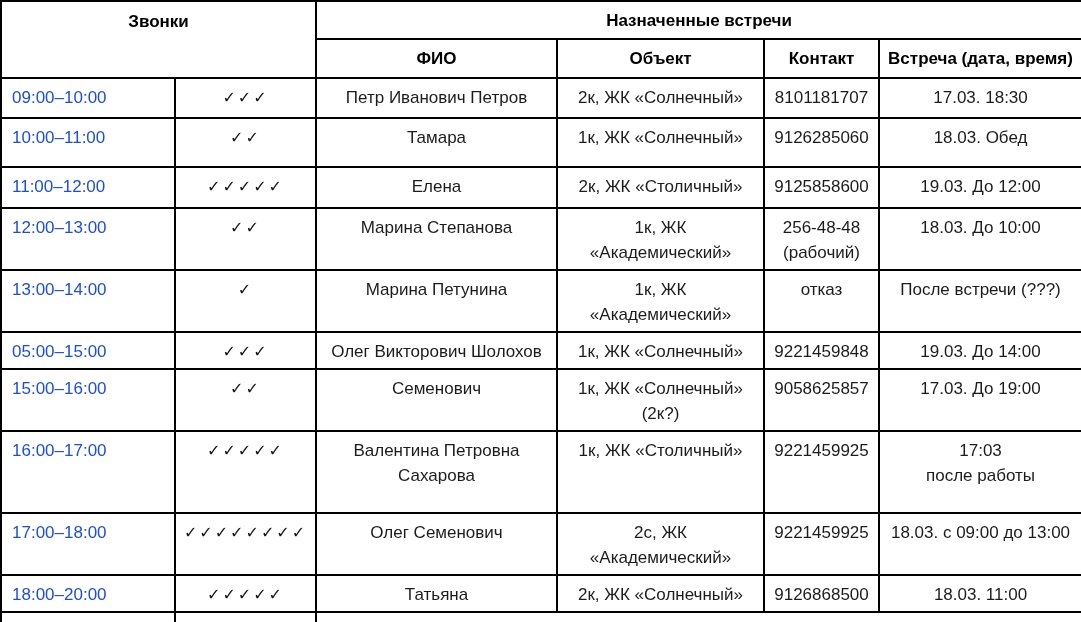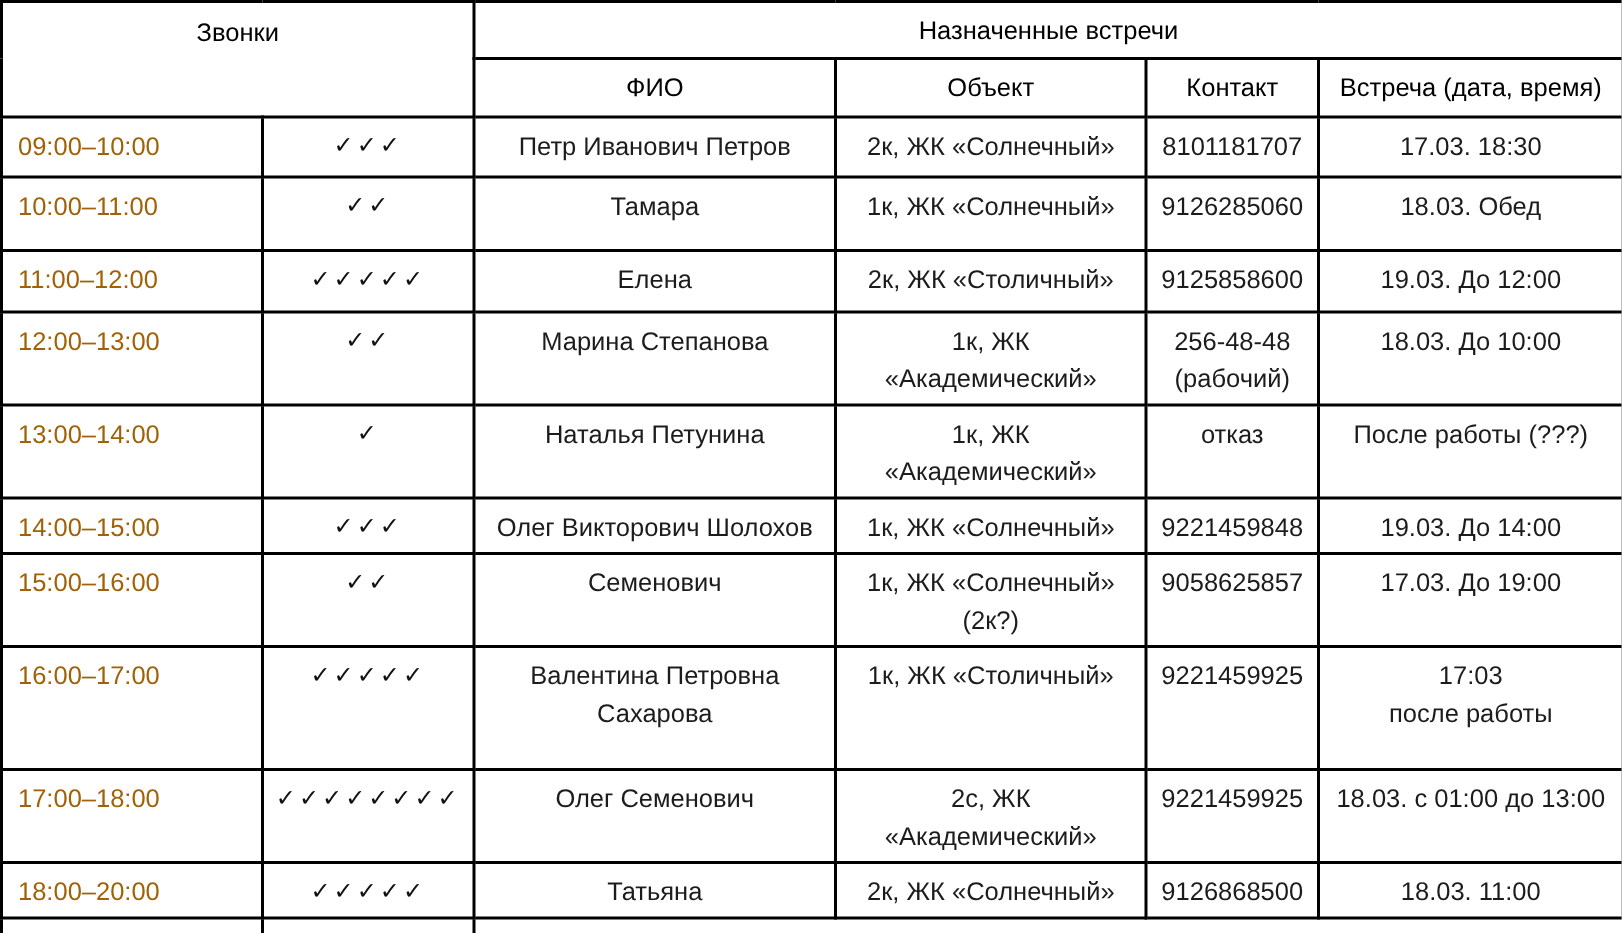--- a/index.html
+++ b/index.html
@@ -22,34 +22,34 @@
     padding: 6px 6px 4px 6px;
     vertical-align: top;
     font-size: 17px;
     line-height: 25px;
     text-align: center;
     white-space: pre-line;
     overflow: hidden;
     box-sizing: border-box;
   }
   td.hdr {
-    font-weight: normal;
+    font-weight: bold;
     color: #000;
     vertical-align: middle;
     padding-top: 2px;
     padding-bottom: 2px;
   }
   td.calls-hdr {
     vertical-align: top;
     padding-top: 7px;
   }
   td.time {
     text-align: left;
     padding-left: 10px;
-    color: #a16207;
+    color: #1d4ed8;
   }
   td.checks {
     font-size: 16px;
     letter-spacing: 2px;
     color: #111;
   }
   td.flabel {
     text-align: left;
     padding-left: 10px;
     font-weight: bold;
@@ -121,27 +121,27 @@
     <td class="checks">✓✓</td>
     <td>Марина Степанова</td>
     <td>1к, ЖК «Академический»</td>
     <td>256-48-48
 (рабочий)</td>
     <td>18.03. До 10:00</td>
   </tr>
   <tr style="height:42px">
     <td class="time">13:00–14:00</td>
     <td class="checks">✓</td>
-    <td>Наталья Петунина</td>
+    <td>Марина Петунина</td>
     <td>1к, ЖК «Академический»</td>
     <td>отказ</td>
-    <td>После работы (???)</td>
+    <td>После встречи (???)</td>
   </tr>
   <tr style="height:37px">
-    <td class="time">14:00–15:00</td>
+    <td class="time">05:00–15:00</td>
     <td class="checks">✓✓✓</td>
     <td>Олег Викторович Шолохов</td>
     <td>1к, ЖК «Солнечный»</td>
     <td>9221459848</td>
     <td>19.03. До 14:00</td>
   </tr>
   <tr style="height:61px">
     <td class="time">15:00–16:00</td>
     <td class="checks">✓✓</td>
     <td>Семенович</td>
@@ -159,21 +159,21 @@
     <td>9221459925</td>
     <td>17:03
 после работы</td>
   </tr>
   <tr style="height:37px">
     <td class="time">17:00–18:00</td>
     <td class="checks">✓✓✓✓✓✓✓✓</td>
     <td>Олег Семенович</td>
     <td>2с, ЖК «Академический»</td>
     <td>9221459925</td>
-    <td>18.03. с 01:00 до 13:00</td>
+    <td>18.03. с 09:00 до 13:00</td>
   </tr>
   <tr style="height:28px">
     <td class="time">18:00–20:00</td>
     <td class="checks">✓✓✓✓✓</td>
     <td>Татьяна</td>
     <td>2к, ЖК «Солнечный»</td>
     <td>9126868500</td>
     <td>18.03. 11:00</td>
   </tr>
 

